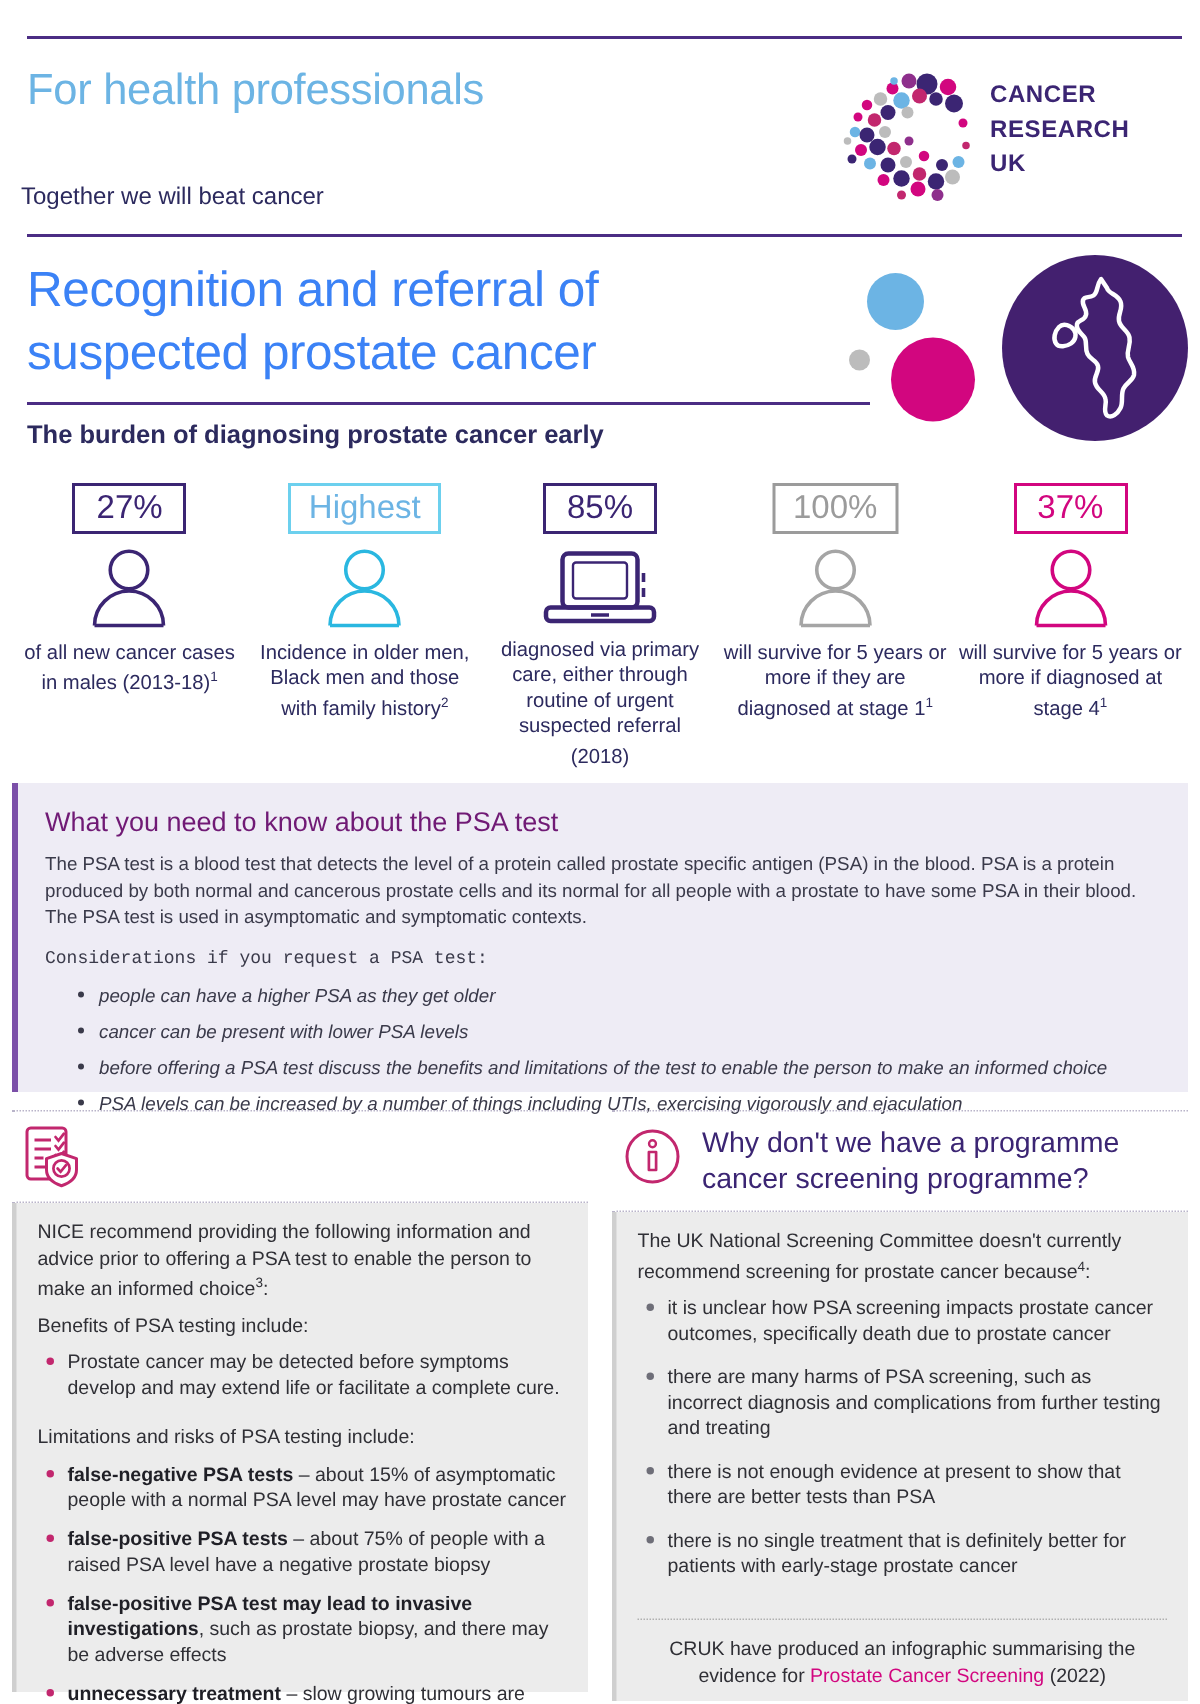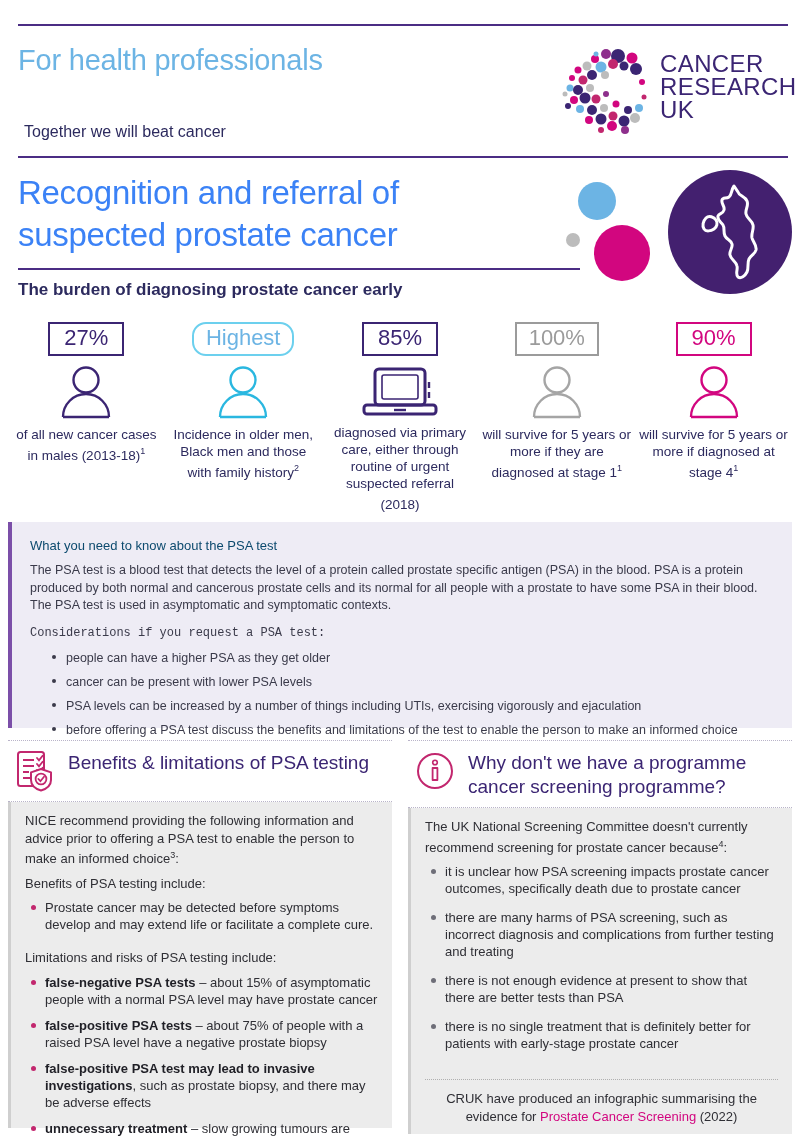--- a/index.html
+++ b/index.html
@@ -14,30 +14,30 @@
 
   
   .top-rule { position:absolute; left:18px; top:24px; width:770px; height:2px; background:#4b2d84; }
   .bot-rule { position:absolute; left:18px; top:156px; width:770px; height:2px; background:#4b2d84; }
 
   .hp-title {
     position:absolute; left:18px; top:44px;
     font-size:29px; color:#6cb4e4; font-weight:400; letter-spacing:-.2px;
   }
   .hp-sub {
-    position:absolute; left:24px; top:123px;
+    position:absolute; left:14px; top:123px;
     font-size:16px; color:#2c2a5e; font-weight:400;
   }
 
   
   .logo { position:absolute; left:556px; top:40px; width:236px; height:100px; }
   .logo-mark { position:absolute; left:0; top:2px; width:96px; height:96px; }
   .logo-text {
     position:absolute; left:104px; top:12px;
-    font-size:24px; line-height:23px; color:#3b2573; font-weight:400; letter-spacing:.4px;
+    font-size:16px; line-height:23px; color:#3b2573; font-weight:700; letter-spacing:.4px;
   }
 
   
   .main-title {
     position:absolute; left:18px; top:172px; width:530px;
     font-size:33px; line-height:42px; color:#3b82f6; font-weight:400; letter-spacing:-.3px;
   }
   .title-rule { position:absolute; left:18px; top:268px; width:562px; height:2px; background:#4b2d84; }
   .burden {
     position:absolute; left:18px; top:280px;
@@ -54,43 +54,43 @@
 
   
   .stats { position:absolute; left:8px; top:322px; width:784px; height:186px; display:flex; }
   .stat { flex:1 1 0; display:flex; flex-direction:column; align-items:center; }
   .stat-badge {
     min-width:76px; padding:1px 12px 3px;
     border:2px solid; text-align:center;
     font-size:22px; line-height:26px; font-weight:400;
   }
   .stat-badge.purple { border-color:#3b2573; color:#3b2573; }
-  .stat-badge.cyan   { border-color:#6cd0ee; color:#6cb4e4;border-radius:14px; }
+  .stat-badge.cyan   { border-color:#6cd0ee; color:#6cb4e4; }
   .stat-badge.grey   { border-color:#9b9b9b; color:#9b9b9b; }
   .stat-badge.pink   { border-color:#d2067f; color:#d2067f; }
   .stat-icon { height:56px; margin-top:8px; display:flex; align-items:center; justify-content:center; }
   .stat-cap {
     margin-top:6px; text-align:center; font-size:13.5px; line-height:17px;
     color:#2c2a5e; padding:0 4px;
   }
   .stat-cap sup { font-size:9px; vertical-align:super; }
 
   
   .psa-panel {
     position:absolute; left:8px; top:522px; width:784px; height:206px;
     background:#eeecf5; border-left:4px solid #7b4fa8;
   }
   .psa-h {
-    margin:16px 16px 0 18px; font-size:13px; color:#0c4a6e; font-weight:400;
+    margin:16px 16px 0 18px; font-size:18px; color:#701a75; font-weight:400;
   }
   .psa-p {
     margin:9px 18px 0 18px; font-size:12.5px; line-height:17.5px; color:#3a3a4a;
   }
   .psa-sub { margin:11px 18px 0 18px; font-size:12px; color:#3a3a4a;font-family:Liberation Mono, monospace; }
-  .psa-list { margin:6px 18px 18px 40px; list-style:none; }
+  .psa-list { margin:6px 18px 18px 40px; list-style:none;font-style:italic; }
   .psa-list li {
     position:relative; font-size:12.5px; line-height:16px; color:#3a3a4a; padding:4px 0 4px 14px;
   }
   .psa-list li::before {
     content:""; position:absolute; left:0; top:9px;
     width:4px; height:4px; border-radius:50%; background:#3a3a4a;
   }
 
   
   .cols { position:absolute; left:8px; top:740px; width:784px; height:396px; display:flex; gap:16px; }
@@ -261,42 +261,42 @@
         <svg width="56" height="54" viewBox="0 0 56 54">
           <circle cx="28" cy="15" r="12.5" fill="none" stroke="#a5a5a5" stroke-width="2.4"></circle>
           <path d="M5 52 a23 23 0 0 1 46 0" fill="none" stroke="#a5a5a5" stroke-width="2.4"></path>
           <line x1="5" y1="52" x2="51" y2="52" stroke="#a5a5a5" stroke-width="2.4"></line>
         </svg>
       </div>
       <div class="stat-cap"><span>will survive for 5 years or more if they are diagnosed at stage 1</span><sup>1</sup></div>
     </div>
 
     <div class="stat">
-      <div class="stat-badge pink">90%</div>
+      <div class="stat-badge pink">37%</div>
       <div class="stat-icon">
         <svg width="56" height="54" viewBox="0 0 56 54">
           <circle cx="28" cy="15" r="12.5" fill="none" stroke="#d2067f" stroke-width="2.4"></circle>
           <path d="M5 52 a23 23 0 0 1 46 0" fill="none" stroke="#d2067f" stroke-width="2.4"></path>
           <line x1="5" y1="52" x2="51" y2="52" stroke="#d2067f" stroke-width="2.4"></line>
         </svg>
       </div>
       <div class="stat-cap"><span>will survive for 5 years or more if diagnosed at stage 4</span><sup>1</sup></div>
     </div>
 
   </div>
 
   <div class="psa-panel">
     <div class="psa-h">What you need to know about the PSA test</div>
     <div class="psa-p">The PSA test is a blood test that detects the level of a protein called prostate specific antigen (PSA) in the blood. PSA is a protein produced by both normal and cancerous prostate cells and its normal for all people with a prostate to have some PSA in their blood. The PSA test is used in asymptomatic and symptomatic contexts.</div>
     <div class="psa-sub">Considerations if you request a PSA test:</div>
     <ul class="psa-list">
       <li>people can have a higher PSA as they get older</li>
       <li>cancer can be present with lower PSA levels</li>
+      <li>before offering a PSA test discuss the benefits and limitations of the test to enable the person to make an informed choice</li>
       <li>PSA levels can be increased by a number of things including UTIs, exercising vigorously and ejaculation</li>
-      <li>before offering a PSA test discuss the benefits and limitations of the test to enable the person to make an informed choice</li>
     </ul>
   </div>
 
   <div class="cols">
 
     <div class="col">
       <div class="col-head">
         <div class="col-head-icon">
           <svg width="40" height="44" viewBox="0 0 40 44">
             <rect x="3" y="3" width="26" height="34" rx="2.5" fill="none" stroke="#c2276e" stroke-width="2"></rect>
@@ -305,21 +305,20 @@
             <line x1="8" y1="23" x2="14" y2="23" stroke="#c2276e" stroke-width="2"></line>
             <line x1="8" y1="29" x2="19" y2="29" stroke="#c2276e" stroke-width="2"></line>
             <path d="M22 9 l2 2.4 l3.6 -4.6" fill="none" stroke="#c2276e" stroke-width="1.8" stroke-linecap="round"></path>
             <path d="M22 15 l2 2.4 l3.6 -4.6" fill="none" stroke="#c2276e" stroke-width="1.8" stroke-linecap="round"></path>
             <path d="M22 21 l2 2.4 l3.6 -4.6" fill="none" stroke="#c2276e" stroke-width="1.8" stroke-linecap="round"></path>
             <path d="M26 20 l10 3.4 v7.5 c0 5.6 -5 9 -10 10.6 c-5 -1.6 -10 -5 -10 -10.6 v-7.5 z" fill="#ffffff" stroke="#c2276e" stroke-width="2" stroke-linejoin="round"></path>
             <circle cx="26" cy="30" r="5.4" fill="none" stroke="#c2276e" stroke-width="1.8"></circle>
             <path d="M23.4 30 l2 2.2 l3.6 -4.4" fill="none" stroke="#c2276e" stroke-width="1.8" stroke-linecap="round"></path>
           </svg>
         </div>
-        <div class="col-head-title">Benefits &amp; limitations of PSA testing</div>
       </div>
       <div class="col-body">
         <p><span>NICE recommend providing the following information and advice prior to offering a PSA test to enable the person to make an informed choice</span><sup>3</sup><span>:</span></p>
         <p>Benefits of PSA testing include:</p>
         <ul class="bl">
           <li><span>Prostate cancer may be detected before symptoms develop and may extend life or facilitate a complete cure.</span></li>
         </ul>
         <p>Limitations and risks of PSA testing include:</p>
         <ul class="bl">
           <li><b>false-negative PSA tests</b><span> – about 15% of asymptomatic people with a normal PSA level may have prostate cancer</span></li>

